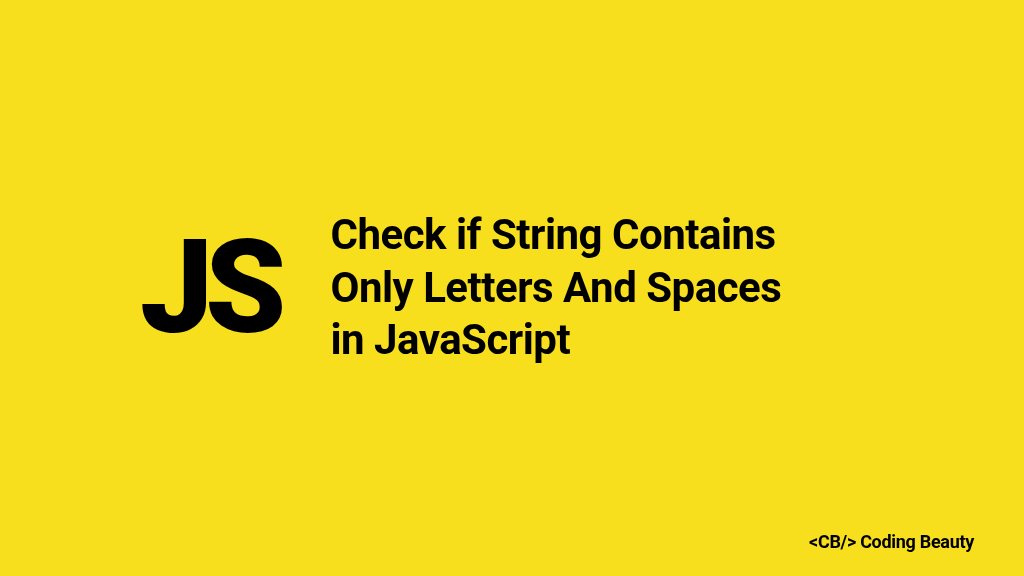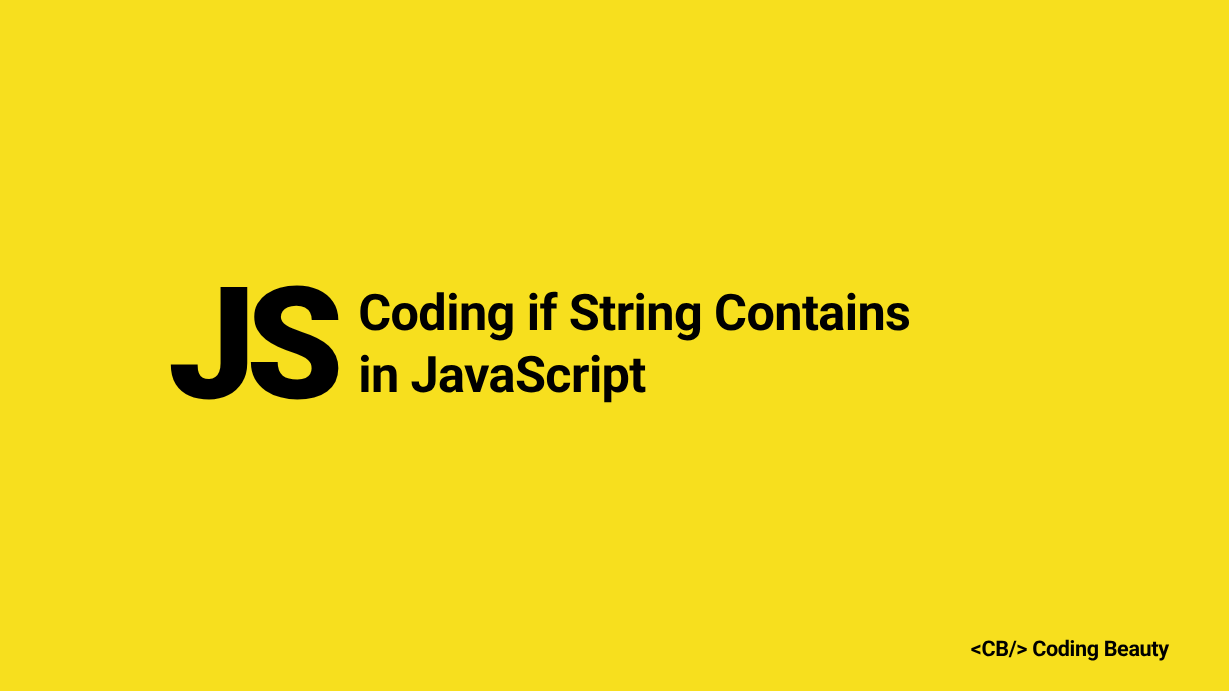--- a/index.html
+++ b/index.html
@@ -18,21 +18,21 @@
       position: relative;
     }
     .content-wrapper {
       position: absolute;
       top: 50%;
       left: 0;
       right: 0;
       transform: translateY(-50%);
       display: flex;
       align-items: center;
-      gap: 20px;
+      gap: 52px;
       padding-left: 140px;
       padding-right: 110px;
     }
     .js-logo {
       font-size: 130px;
       font-weight: 900;
       color: #000;
       letter-spacing: -8px;
       line-height: 1;
       flex-shrink: 0;
@@ -53,18 +53,19 @@
       color: #000;
       letter-spacing: -0.3px;
     }
   </style>
 </head>
 <body>
 
 <div class="content-wrapper">
   <div class="js-logo">JS</div>
   <div class="headline">
-    <div>Coding if String Contains</div>
+    <div>Check if String Contains</div>
+    <div>Only Letters And Spaces</div>
     <div>in JavaScript</div>
   </div>
 </div>
 
 <div class="brand-footer">&lt;CB/&gt; Coding Beauty</div>
 
 </body></html>

